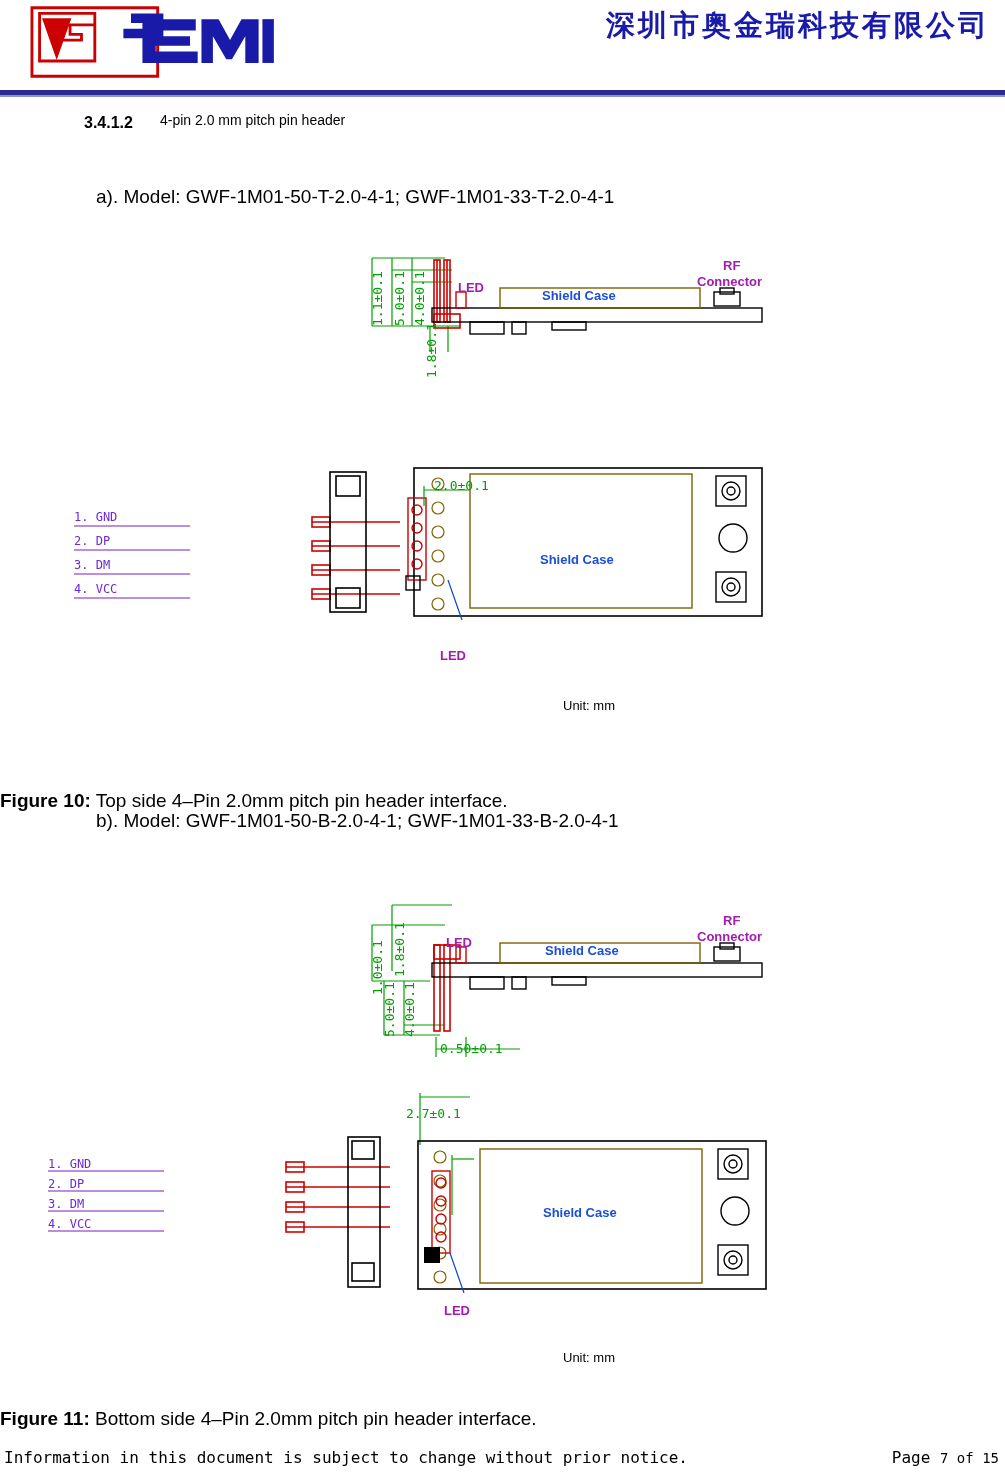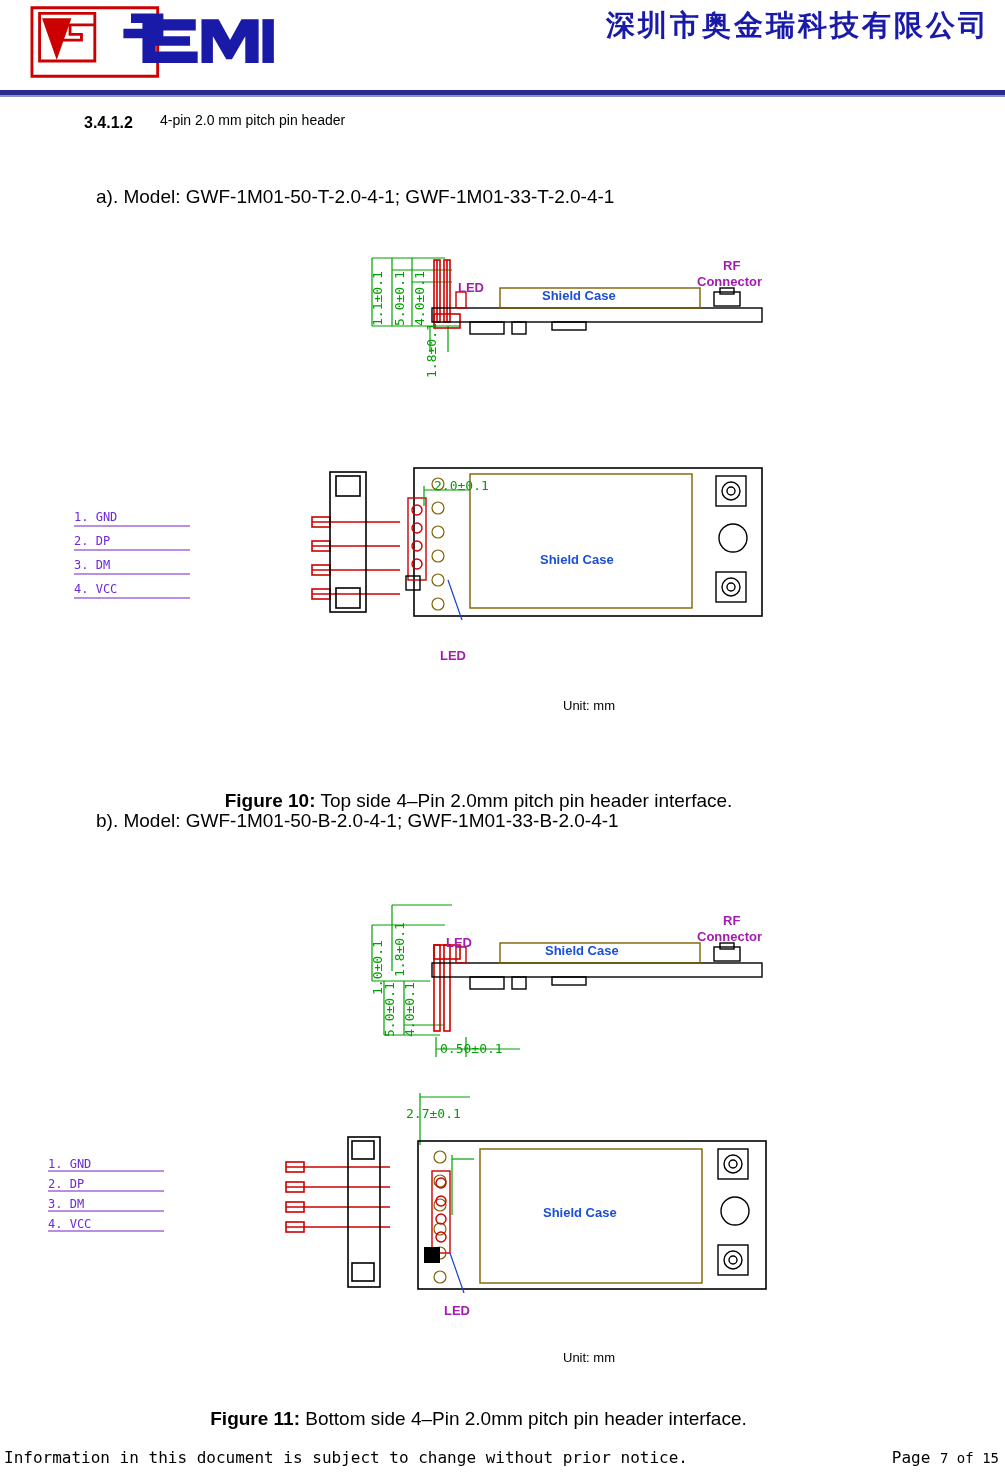--- a/index.html
+++ b/index.html
@@ -101,23 +101,21 @@
   }
   .model-b {
     position: absolute;
     left: 96px;
     top: 810px;
     font-size: 19px;
   }
   .fig-cap {
     position: absolute;
     width: 893px;
-    text-align: center;
     font-size: 19px;
-    padding-left: 32px;
   }
   .fig-cap b { font-weight: bold; }
   #fig10cap { top: 790px; }
   #fig11cap { top: 1408px; }
 
   .unit-label {
     position: absolute;
     font-size: 13px;
     color: #000000;
   }

